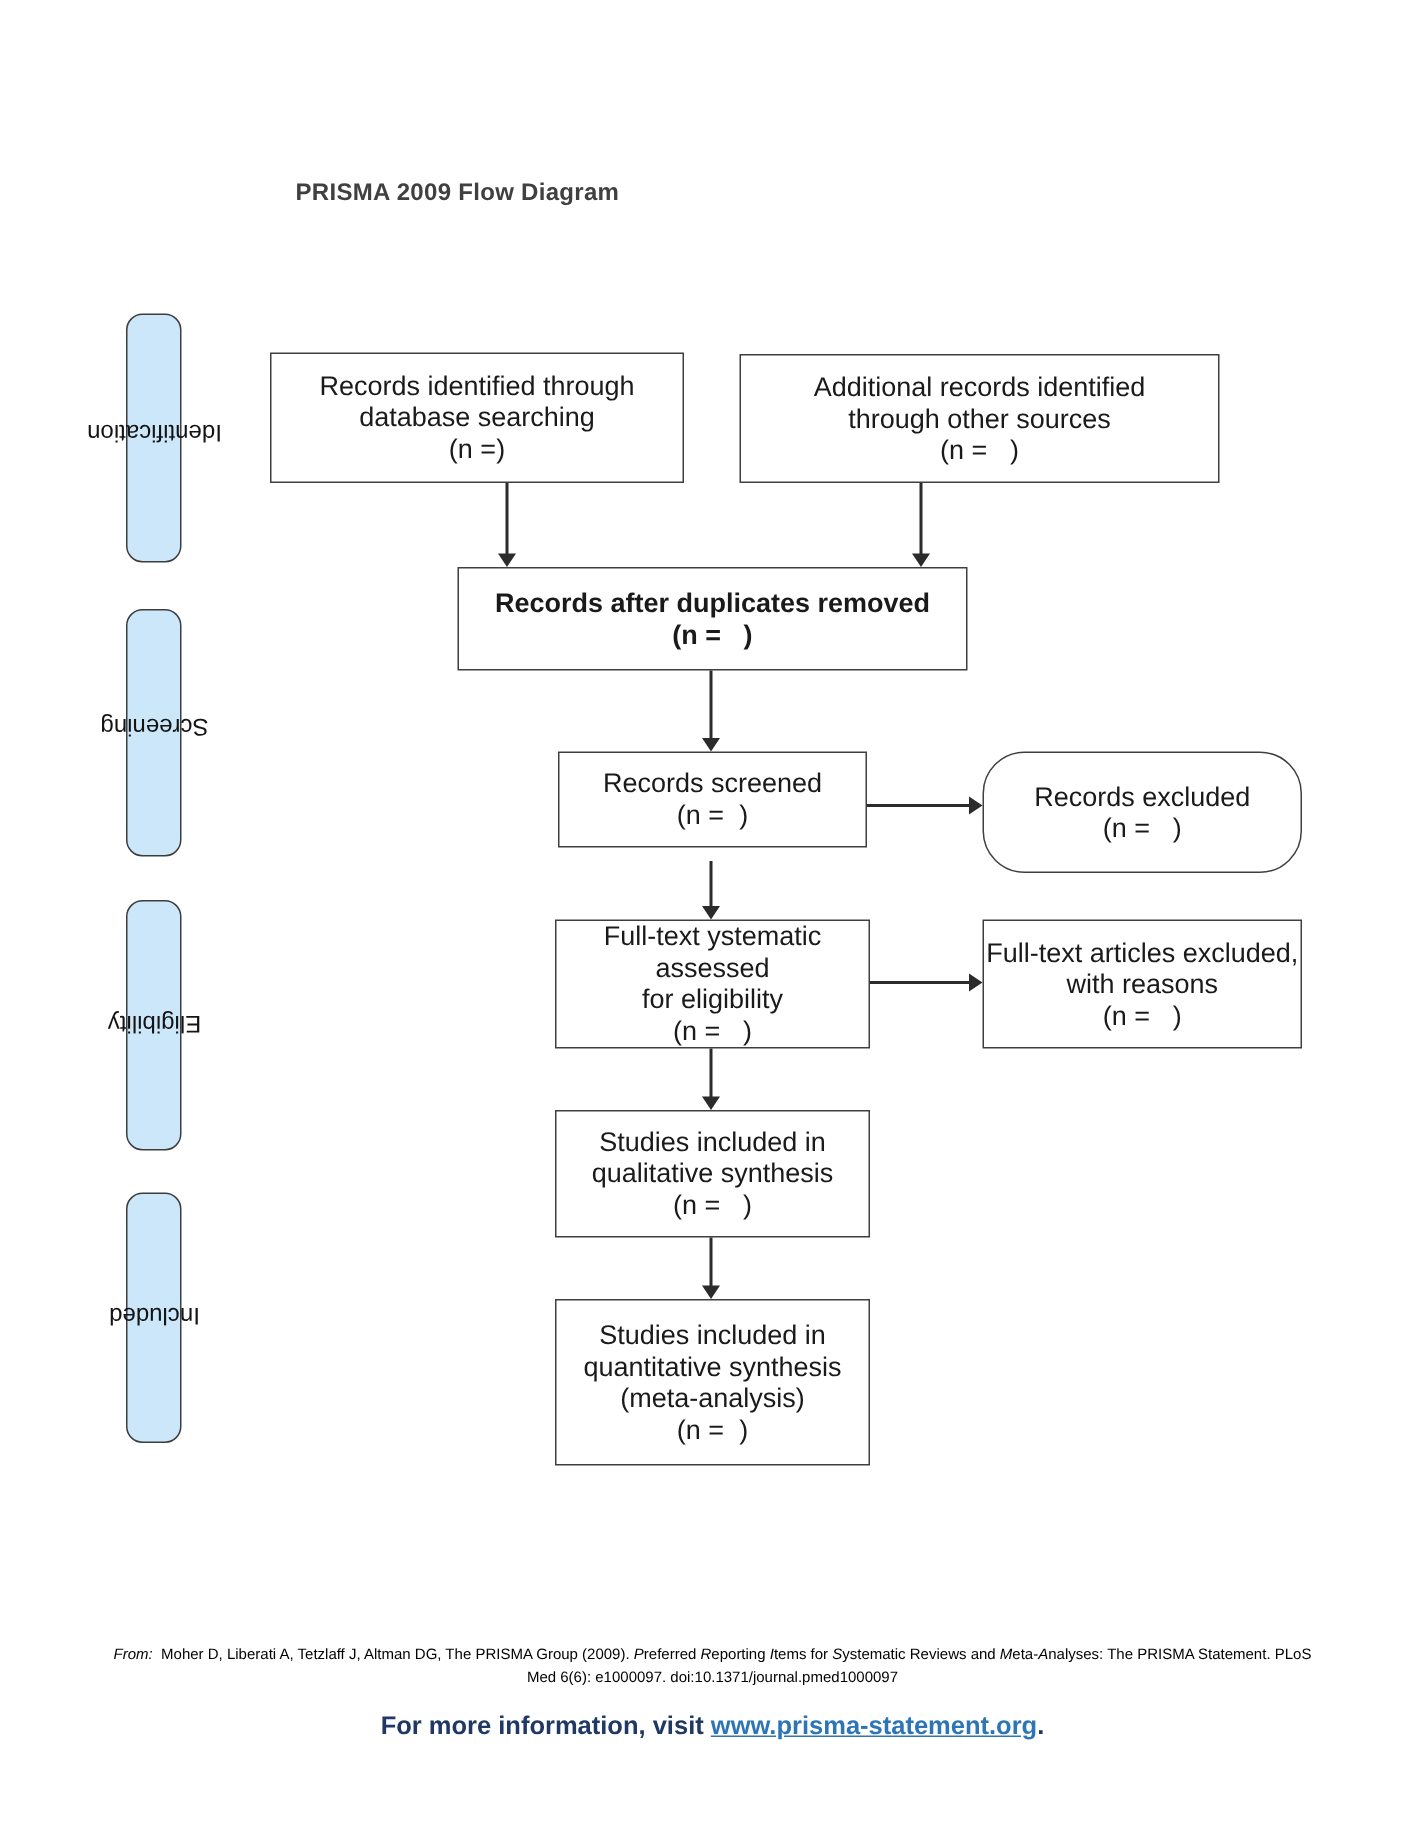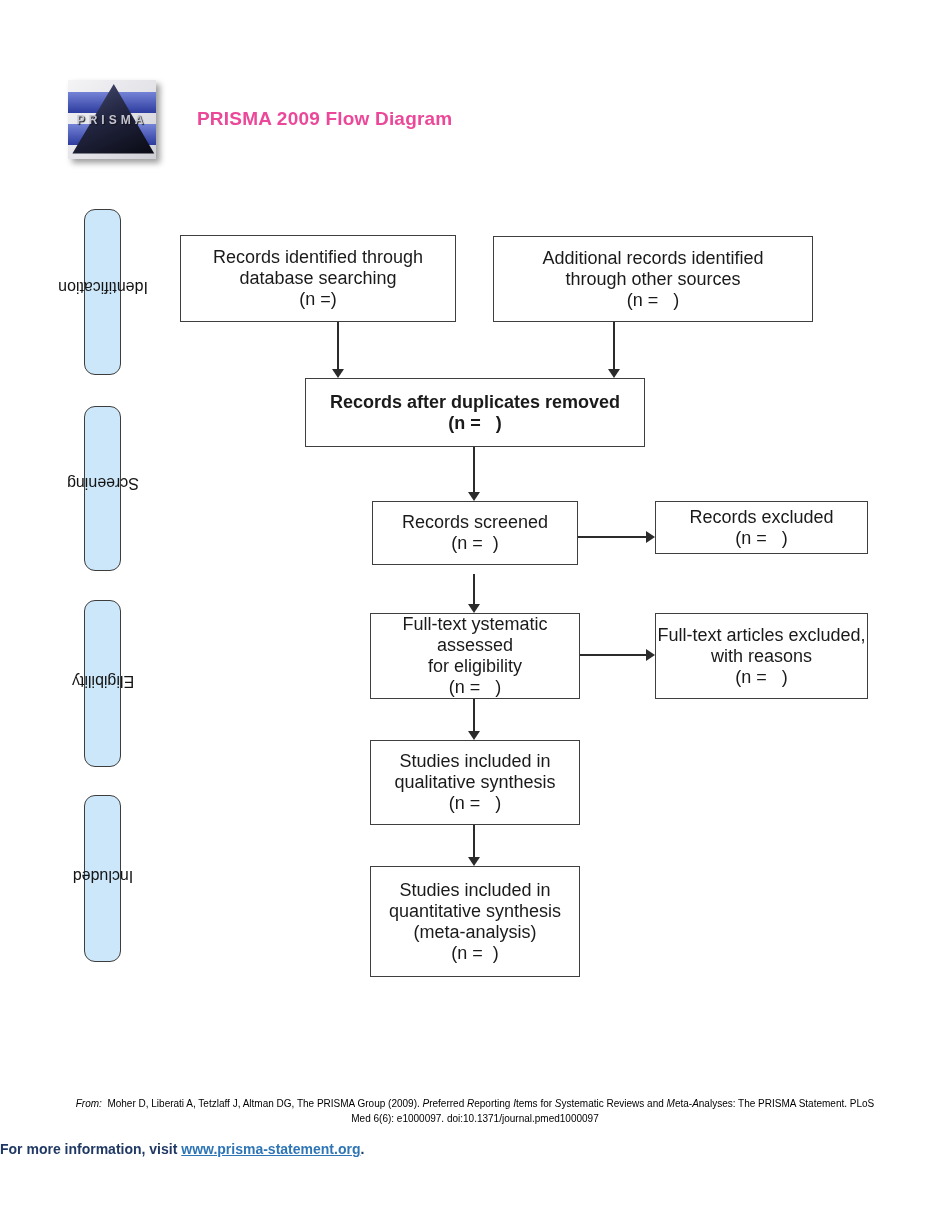--- a/index.html
+++ b/index.html
@@ -30,22 +30,22 @@
   .logo .bar.b2{top:44px;}
   .logo .tri{position:absolute;inset:0;
     background:linear-gradient(155deg,#50557e 0%,#232742 45%,#07070f 100%);
     clip-path:polygon(52% 5%,98% 93%,5% 93%);}
   .logo .logo-word{
     position:absolute;left:0;right:0;top:33px;text-align:center;
     font-size:12px;font-weight:bold;letter-spacing:4px;color:#c3c4cd;
     text-shadow:1px 1px 1px #15151f;
   }
   .page-title{
-    position:absolute;left:197px;top:108px;
-    font-size:19px;font-weight:bold;letter-spacing:0.2px;color:#ec4899;
+    position:absolute;left:197px;top:120px;
+    font-size:16px;font-weight:bold;letter-spacing:0.2px;color:#404040;
   }
   
   .stage-pill{
     position:absolute;left:84px;width:37px;
     background:var(--stage-fill);
     border:1.6px solid var(--stage-border);
     border-radius:11px;box-sizing:border-box;
   }
   .stage-label{
     position:absolute;left:18px;width:170px;height:22px;
@@ -71,36 +71,30 @@
   .harrow .head{position:absolute;right:0;top:0;width:0;height:0;
     border-top:6px solid transparent;border-bottom:6px solid transparent;
     border-left:9px solid var(--arrow);}
   
   .citation{
     position:absolute;left:75px;top:1096px;width:800px;
     text-align:center;font-size:10px;line-height:15px;color:#000;
     white-space:pre-wrap;
   }
   .info-line{
-    position:absolute;left:0;top:1141px;width:950px;text-align:left;
-    font-size:14px;font-weight:bold;color:var(--info-text);
+    position:absolute;left:0;top:1141px;width:950px;text-align:center;
+    font-size:17px;font-weight:bold;color:var(--info-text);
   }
   .info-line a{color:var(--link-blue);text-decoration:underline;cursor:pointer;}
 </style>
 </head>
 <body>
 
 <div class="page">
 
-  <div class="logo">
-    <div class="bar b1"></div>
-    <div class="bar b2"></div>
-    <div class="tri"></div>
-    <div class="logo-word">PRISMA</div>
-  </div>
   <div class="page-title">PRISMA 2009 Flow Diagram</div>
 
   <div class="stage-pill" style="top:209px;height:166px;"></div>
   <div class="stage-pill" style="top:406px;height:165px;"></div>
   <div class="stage-pill" style="top:600px;height:167px;"></div>
   <div class="stage-pill" style="top:795px;height:167px;"></div>
 
   <div class="stage-label" style="top:276px;">Identification</div>
   <div class="stage-label" style="top:472px;">Screening</div>
   <div class="stage-label" style="top:670px;">Eligibility</div>
@@ -109,21 +103,21 @@
   <div class="fbox" style="left:180px;top:235px;width:276px;height:87px;">Records identified through
 database searching
 (n =)</div>
   <div class="fbox" style="left:493px;top:236px;width:320px;height:86px;">Additional records identified
 through other sources
 (n =   )</div>
   <div class="fbox" style="left:305px;top:378px;width:340px;height:69px;font-weight:bold;">Records after duplicates removed
 (n =   )</div>
   <div class="fbox" style="left:372px;top:501px;width:206px;height:64px;">Records screened
 (n =  )</div>
-  <div class="fbox" style="left:655px;top:501px;width:213px;height:53px;">Records excluded
+  <div class="fbox" style="left:655px;top:501px;width:213px;height:81px;border-radius:28px;">Records excluded
 (n =   )</div>
   <div class="fbox" style="left:370px;top:613px;width:210px;height:86px;">Full-text ystematic assessed
 for eligibility
 (n =   )</div>
   <div class="fbox" style="left:655px;top:613px;width:213px;height:86px;">Full-text articles excluded,
 with reasons
 (n =   )</div>
   <div class="fbox" style="left:370px;top:740px;width:210px;height:85px;">Studies included in
 qualitative synthesis
 (n =   )</div>

